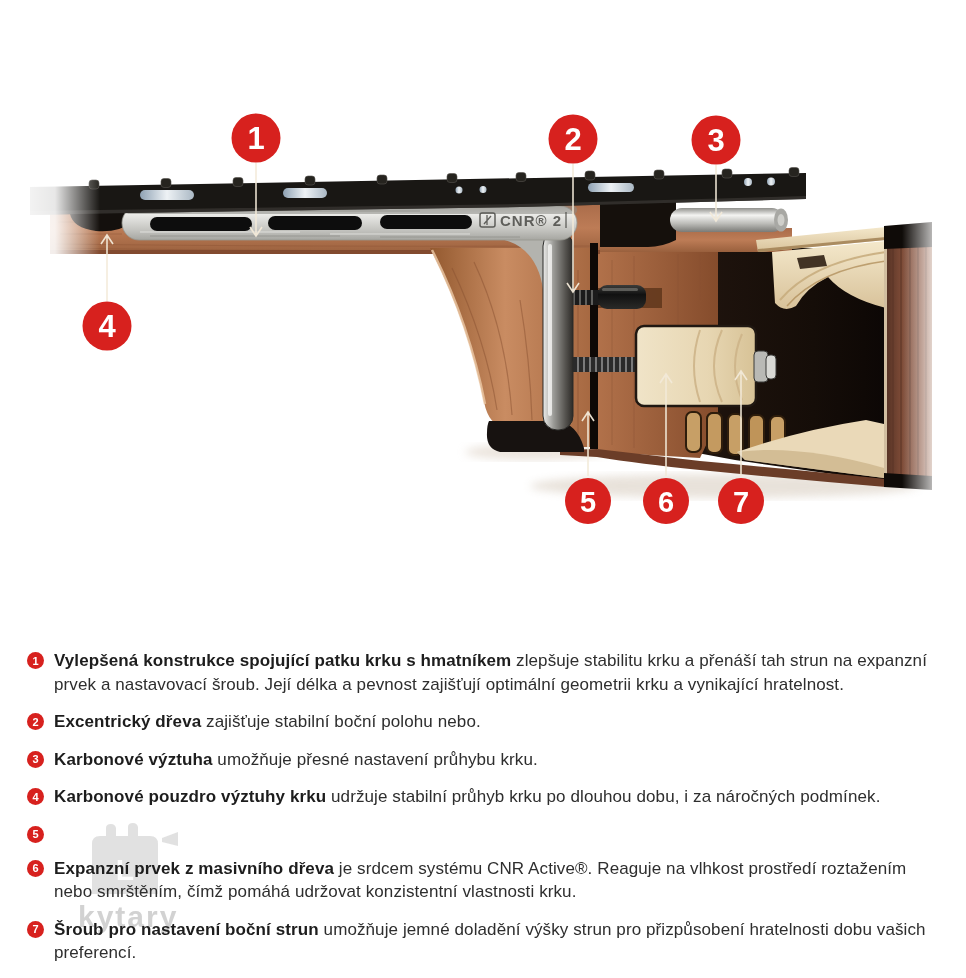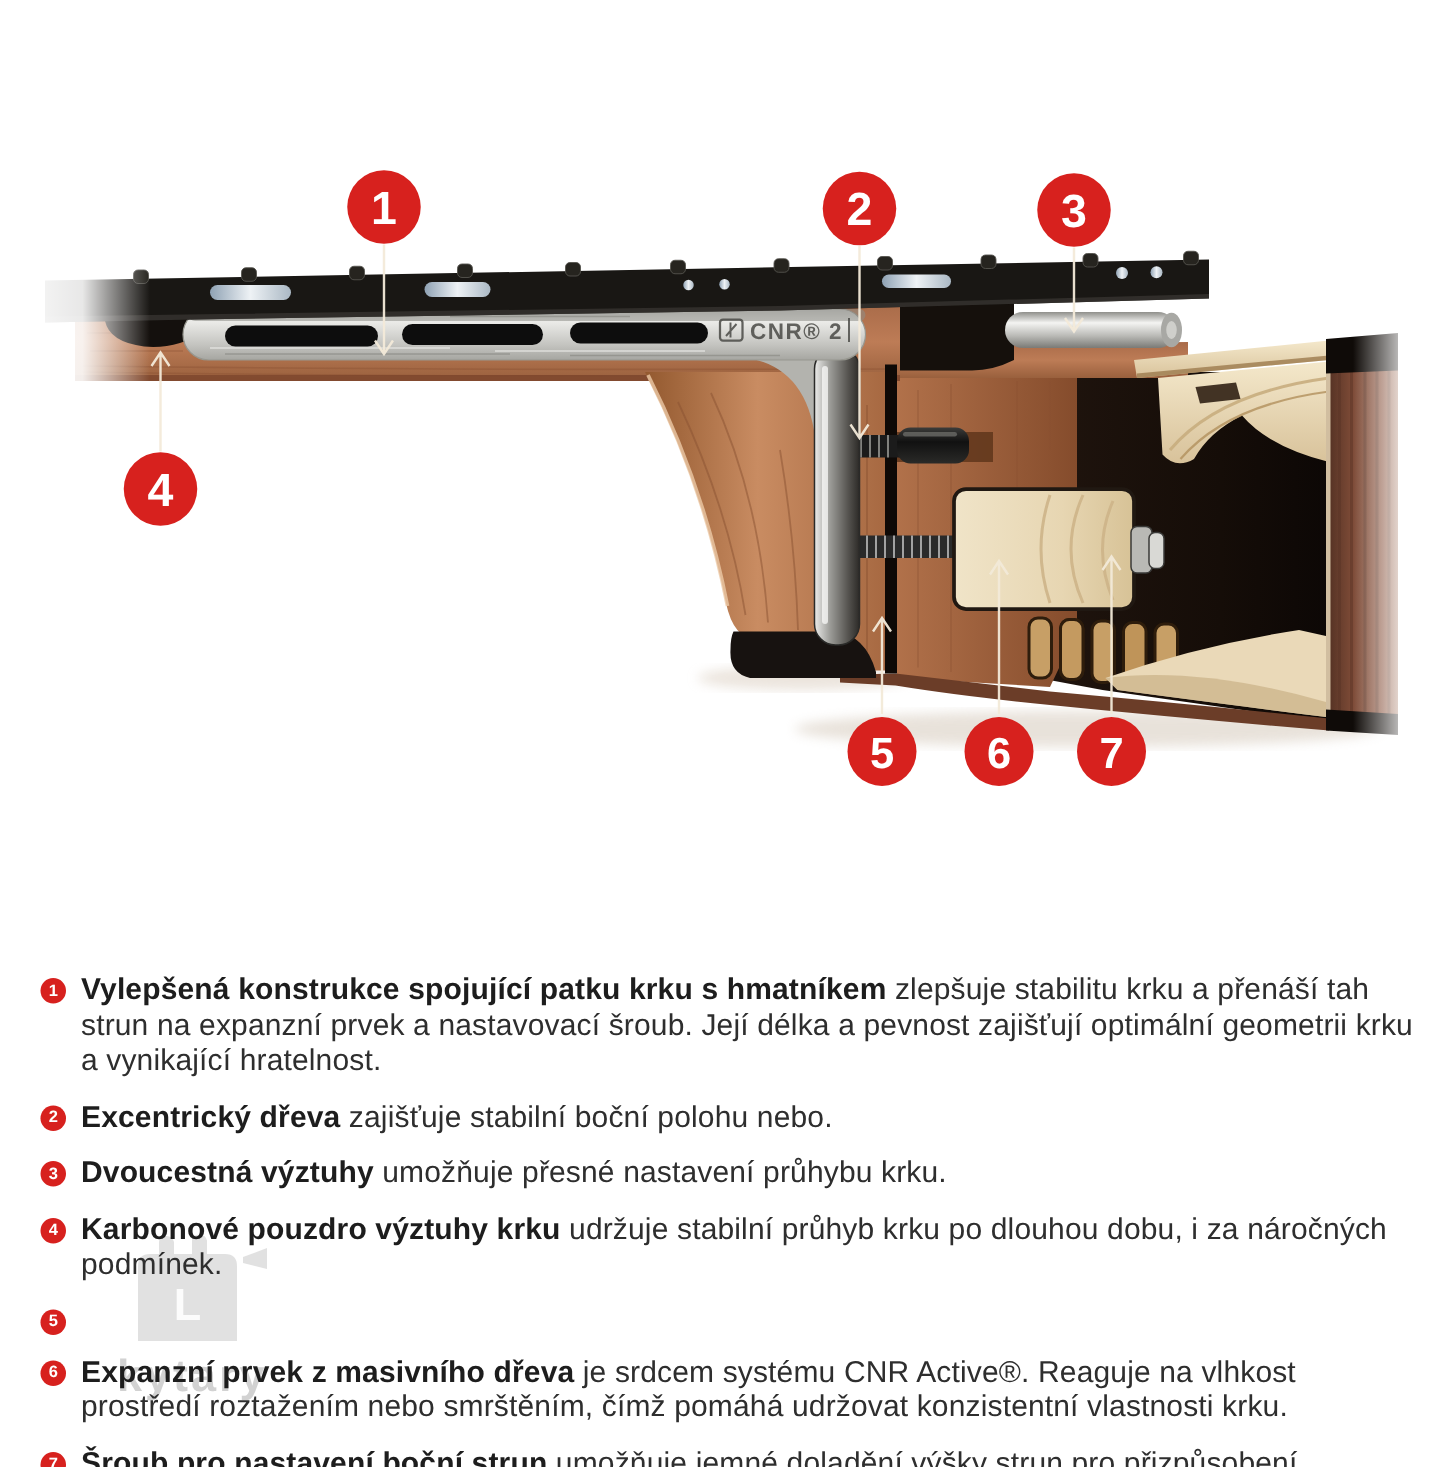--- a/index.html
+++ b/index.html
@@ -6,21 +6,21 @@
   #stage{position:relative;width:966px;height:978px;background:#fff;overflow:hidden;
          font-family:"Liberation Sans",sans-serif;}
   #illu{position:absolute;top:0;left:0;}
   
   #legend{position:absolute;top:649px;left:27px;width:916px;z-index:2;}
   .leg-item{display:flex;align-items:flex-start;margin-bottom:14px;}
   .leg-badge{flex:0 0 17px;width:17px;height:17px;border-radius:50%;
              background:#d7211e;color:#fff;font-size:11px;font-weight:bold;
              display:flex;align-items:center;justify-content:center;
              margin-right:10px;margin-top:3px;}
-  .leg-text{font-size:20px;line-height:23.5px;color:#2e2e2e;letter-spacing:.1px;}
+  .leg-text{font-size:17px;line-height:23.5px;color:#2e2e2e;letter-spacing:.1px;}
   .leg-text b{color:#1d1d1d;}
   
   #watermark{position:absolute;left:68px;top:818px;width:140px;z-index:1;
              text-align:center;pointer-events:none;}
   #wm-word{font-size:30px;font-weight:bold;letter-spacing:2px;color:#c7c7c7;
            opacity:.8;margin-top:-6px;text-align:left;padding-left:10px;}
 </style>
 </head>
 <body>
 
@@ -297,21 +297,21 @@
   <div class="leg-item">
     <span class="leg-badge">1</span>
     <span class="leg-text"><b>Vylepšená konstrukce spojující patku krku s hmatníkem</b><span> zlepšuje stabilitu krku a přenáší tah strun na expanzní prvek a nastavovací šroub. Její délka a pevnost zajišťují optimální geometrii krku a vynikající hratelnost.</span></span>
   </div>
   <div class="leg-item">
     <span class="leg-badge">2</span>
     <span class="leg-text"><b>Excentrický dřeva</b><span> zajišťuje stabilní boční polohu nebo.</span></span>
   </div>
   <div class="leg-item">
     <span class="leg-badge">3</span>
-    <span class="leg-text"><b>Dvoucestná výztuhy</b><span> umožňuje přesné nastavení průhybu krku.</span></span>
+    <span class="leg-text"><b>Karbonové výztuha</b><span> umožňuje přesné nastavení průhybu krku.</span></span>
   </div>
   <div class="leg-item">
     <span class="leg-badge">4</span>
     <span class="leg-text"><b>Karbonové pouzdro výztuhy krku</b><span> udržuje stabilní průhyb krku po dlouhou dobu, i za náročných podmínek.</span></span>
   </div>
   <div class="leg-item">
     <span class="leg-badge">5</span>
   </div>
   <div class="leg-item">
     <span class="leg-badge">6</span>

